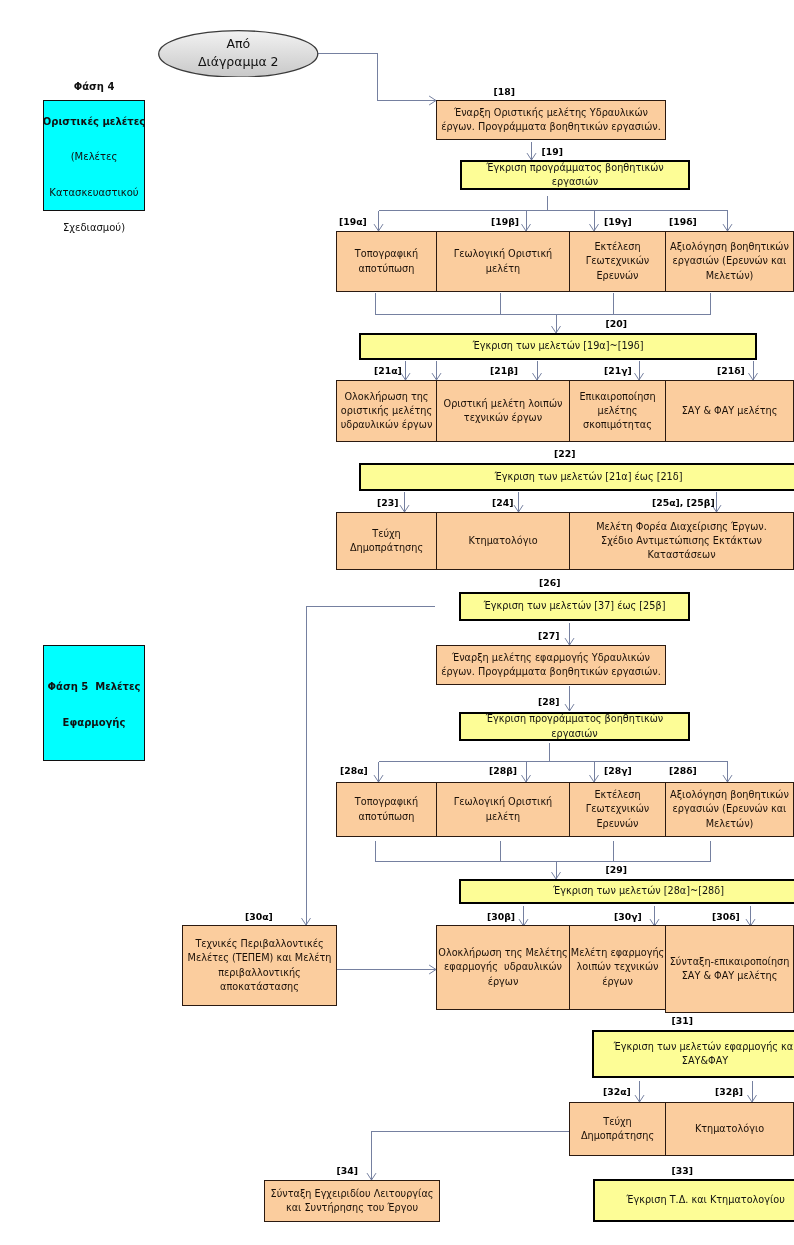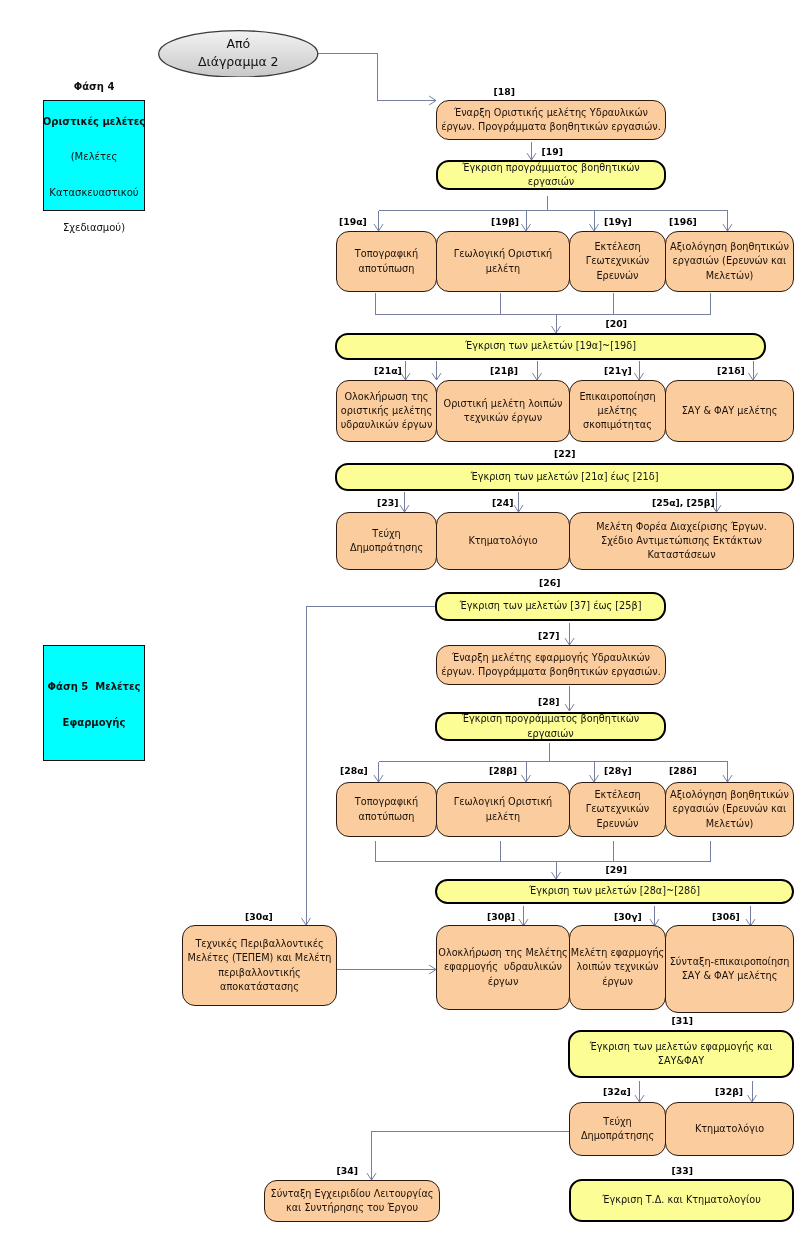--- a/index.html
+++ b/index.html
@@ -2,25 +2,25 @@
 <html><head>
 <meta charset="utf-8">
 <title>Diagram 3</title>
 <style>
   html,body{margin:0;padding:0;background:#ffffff;}
   body{width:794px;height:1245px;position:relative;overflow:hidden;
        font-family:"DejaVu Sans", sans-serif;color:#1a1008;}
   #stage{position:absolute;left:0;top:0;width:794px;height:1245px;}
   svg.wires{position:absolute;left:0;top:0;width:794px;height:1245px;}
   .box{position:absolute;box-sizing:border-box;display:flex;align-items:center;
-       justify-content:center;text-align:center;font-size:9.7px;line-height:14.3px;border-radius:13px;}
+       justify-content:center;text-align:center;font-size:9.7px;line-height:14.3px;}
   .box > span{display:block;padding:0 2px;}
   .box i{display:block;font-style:normal;white-space:pre;}
   .orange{background:#fbcd9e;border:1px solid #2b1a11;}
-  .yellow{background:#fdfd96;border:2.2px solid #000000;color:#111;}
+  .yellow{background:#fdfd96;border:2.2px solid #000000;color:#111;margin-left:24px;}
   .tag{position:absolute;font-weight:bold;font-size:9.3px;white-space:nowrap;color:#000;
        font-family:"DejaVu Sans", sans-serif;line-height:12px;}
   .ell{position:absolute;}
   .ell-txt{position:absolute;left:0;top:0;width:160.5px;height:47.8px;
            display:flex;flex-direction:column;align-items:center;justify-content:center;
            font-size:12.5px;line-height:18.5px;text-align:left;color:#111;}
   .hdr{position:absolute;box-sizing:border-box;background:#c0c0c0;border:1px solid #000;
        display:flex;align-items:center;justify-content:center;font-size:10px;color:#111;}
   .phase{position:absolute;box-sizing:border-box;background:#00ffff;
          border:1px solid #101010;display:flex;flex-direction:column;
@@ -116,21 +116,21 @@
         <i>Ερευνών</i>
       </span>
     </div>
 <div class="box orange" style="left:665px;top:231px;width:129px;height:61px">
       <span class="tx">
         <i>Αξιολόγηση βοηθητικών</i>
         <i>εργασιών (Ερευνών και</i>
         <i>Μελετών)</i>
       </span>
     </div>
-<div class="box yellow" style="left:335px;top:333px;width:431px;height:27px">
+<div class="box yellow" style="left:335px;top:333px;width:398px;height:27px">
       <span class="tx">
         <i>Έγκριση των μελετών [19α]~[19δ]</i>
       </span>
     </div>
 <div class="box orange" style="left:336px;top:380px;width:101px;height:62px">
       <span class="tx">
         <i>Ολοκλήρωση της</i>
         <i>οριστικής μελέτης</i>
         <i>υδραυλικών έργων</i>
       </span>

